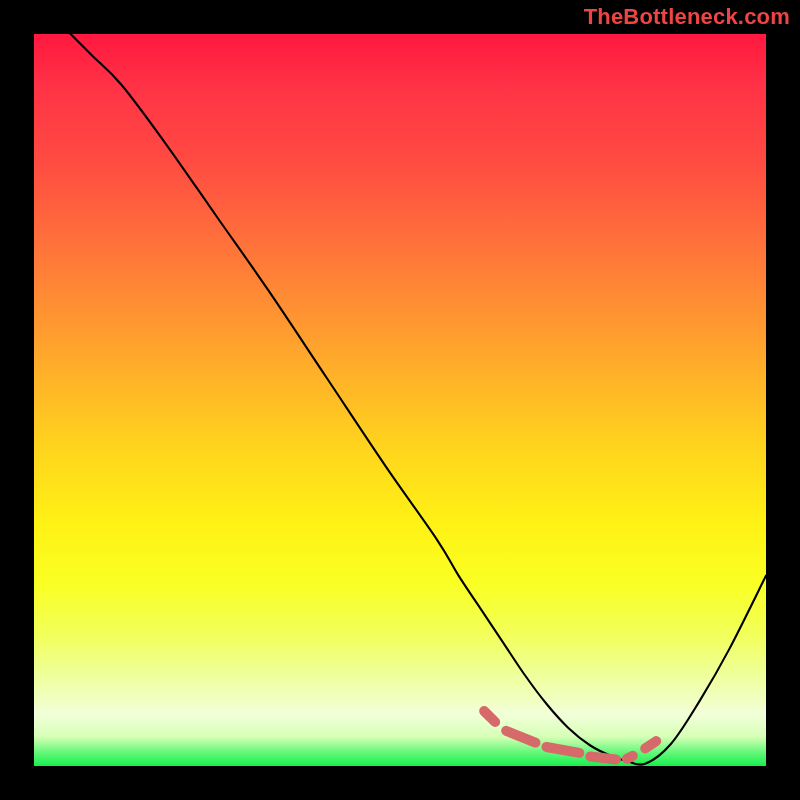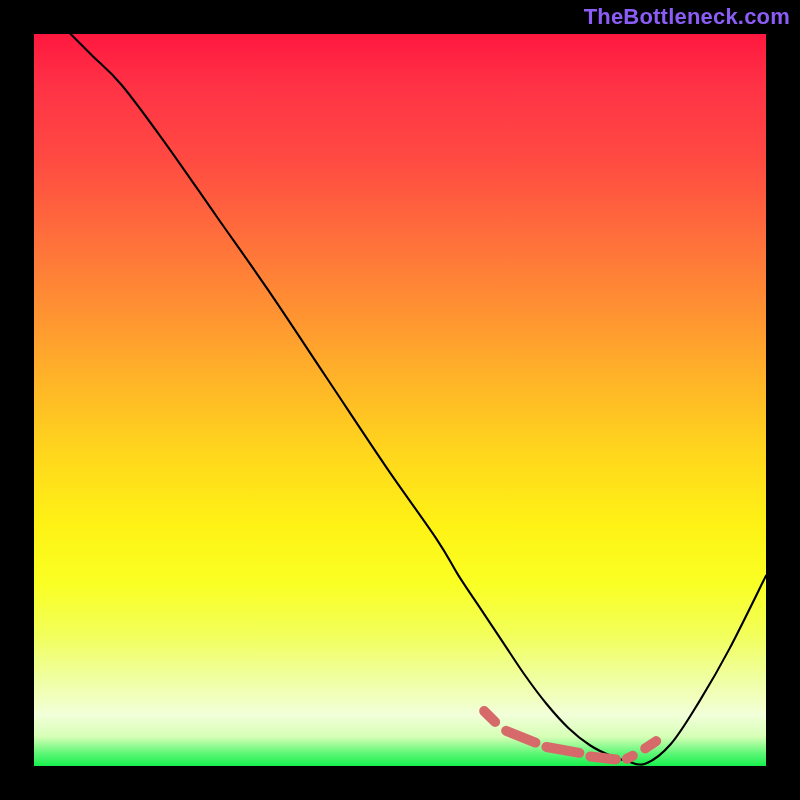--- a/index.html
+++ b/index.html
@@ -14,21 +14,21 @@
   .frame {
     position: relative;
     width: 800px;
     height: 800px;
     background: #000;
   }
   .watermark {
     position: absolute;
     top: 4px;
     right: 10px;
-    color: #8b5cf6;
+    color: #ef4444;
     font-size: 22px;
     font-weight: bold;
     letter-spacing: 0.2px;
     z-index: 30;
   }
   .plot-area {
     position: absolute;
     left: 34px;
     top: 34px;
     width: 732px;

